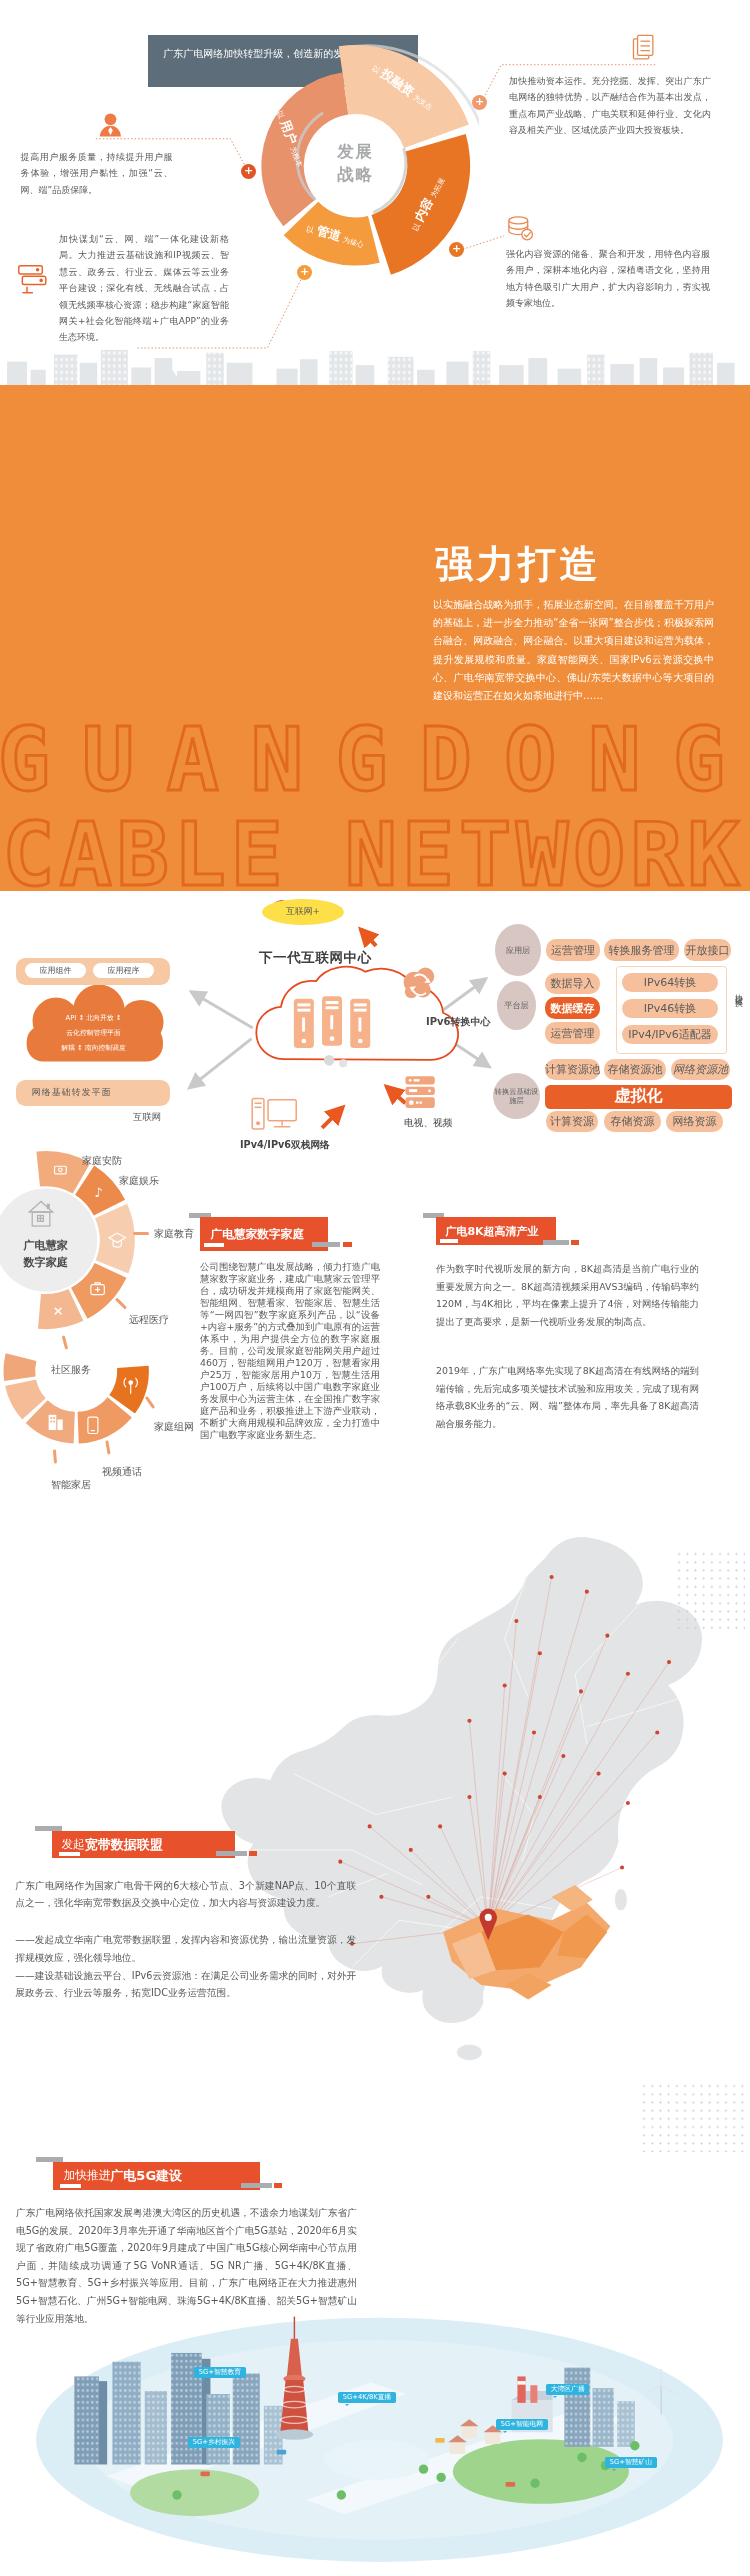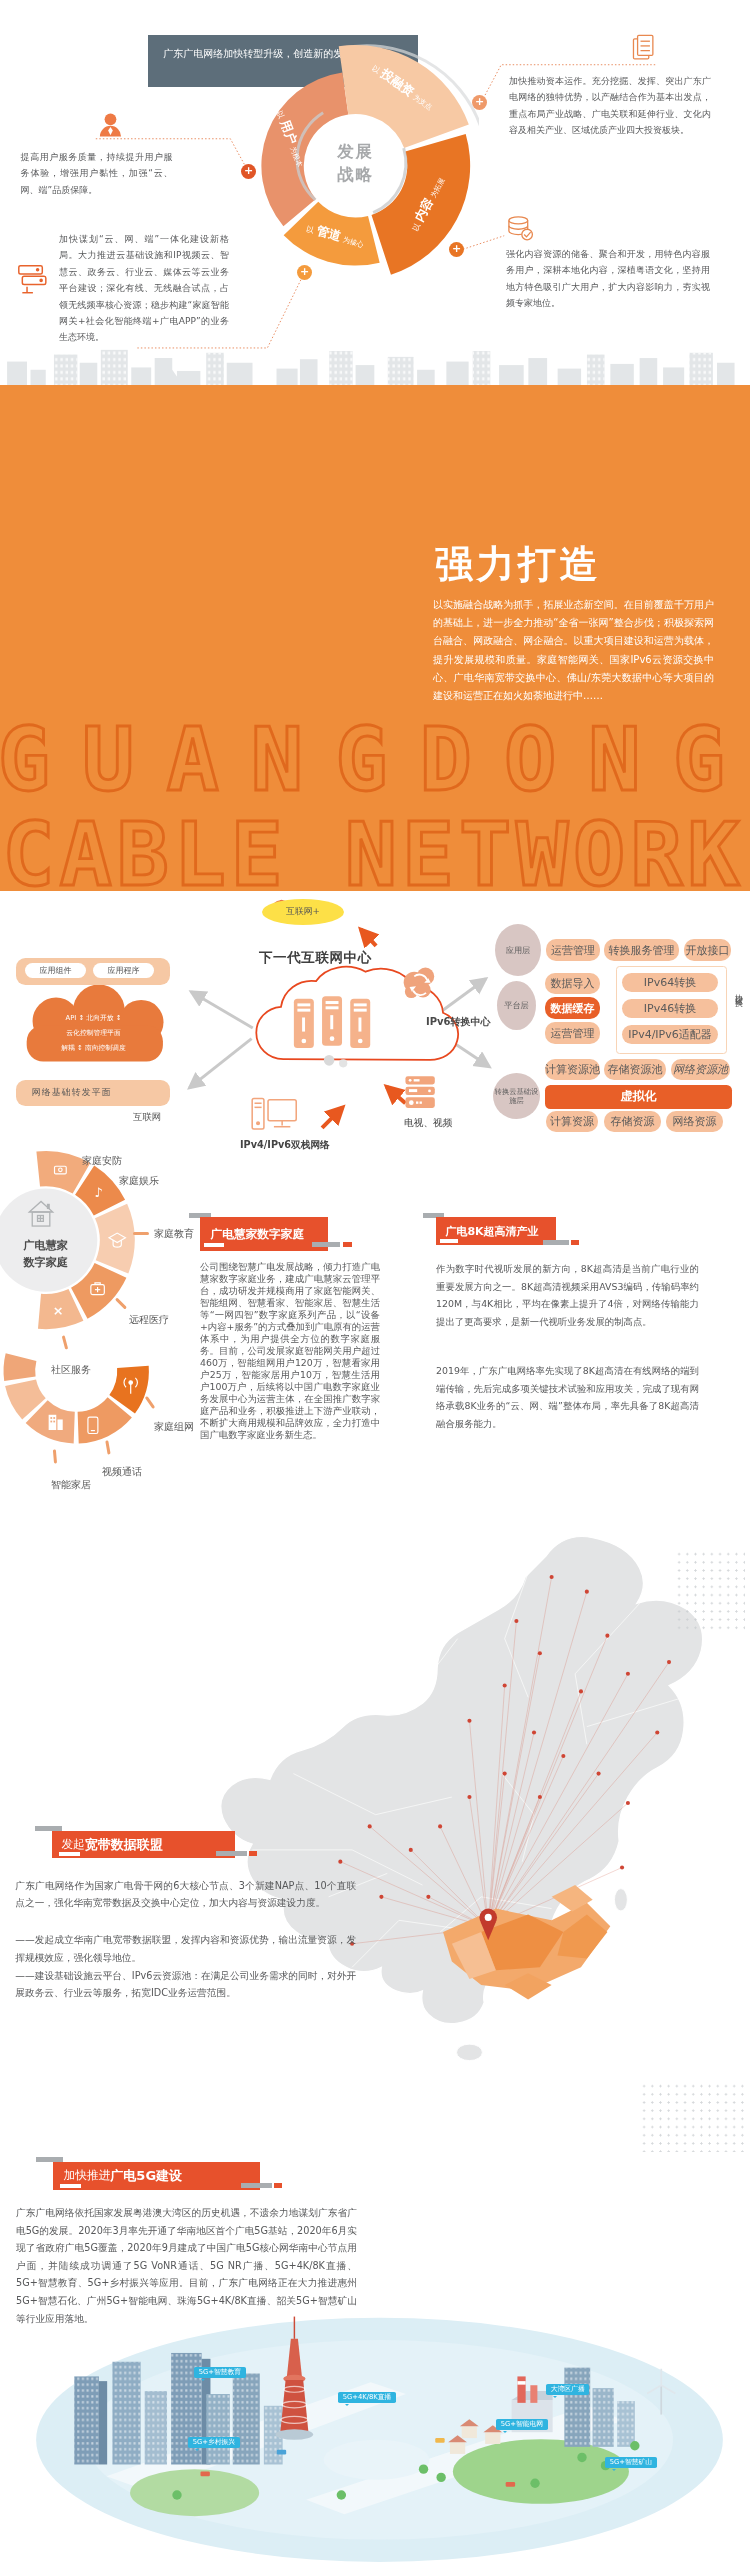--- a/index.html
+++ b/index.html
@@ -329,21 +329,21 @@
 
     <div class="abs" style="left:616px;top:73px;width:109px;height:86px;border:1.2px solid #f8d4b6;border-radius:3.5px;"></div>
     <div class="pill" style="left:622px;top:80px;width:96px;height:19.4px;">IPv64转换</div>
     <div class="pill" style="left:622px;top:106px;width:96px;height:19px;">IPv46转换</div>
     <div class="pill" style="left:622px;top:132px;width:96px;height:19.4px;">IPv4/IPv6适配器</div>
     <div class="abs" style="left:732px;top:94px;writing-mode:vertical-rl;font-size:8px;color:#555;letter-spacing:1.8px;">协议转换</div>
 
     <div class="pill" style="left:545px;top:166px;width:55px;height:21px;">计算资源池</div>
     <div class="pill" style="left:604px;top:166px;width:62px;height:21px;">存储资源池</div>
     <div class="pill" style="left:671px;top:166px;width:59px;height:21px;font-style:italic;">网络资源池</div>
-    <div class="pill dark" style="left:545px;top:192px;width:187px;height:23.5px;font-size:12px;border-radius:5.3px;">虚拟化</div>
+    <div class="pill dark" style="left:545px;top:192px;width:187px;height:23.5px;font-size:16px;border-radius:5.3px;">虚拟化</div>
     <div class="pill" style="left:546px;top:218px;width:52px;height:21px;">计算资源</div>
     <div class="pill" style="left:604px;top:218px;width:57px;height:21px;">存储资源</div>
     <div class="pill" style="left:666px;top:218px;width:57px;height:21px;">网络资源</div>
   </div>
 
   <div class="abs" style="left:0;top:1145px;width:751px;height:388px;">
     <svg class="abs" width="211" height="352" viewBox="0 0 360 600" style="left:0;top:0;">
 
       <circle cx="78" cy="162" r="88" fill="#ededee"></circle>
       <g stroke="#b0b3b5" stroke-width="2.2" fill="none">

